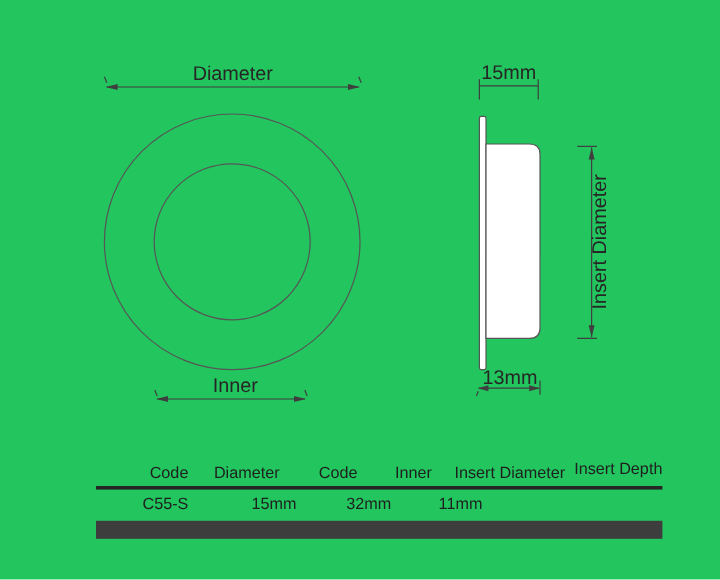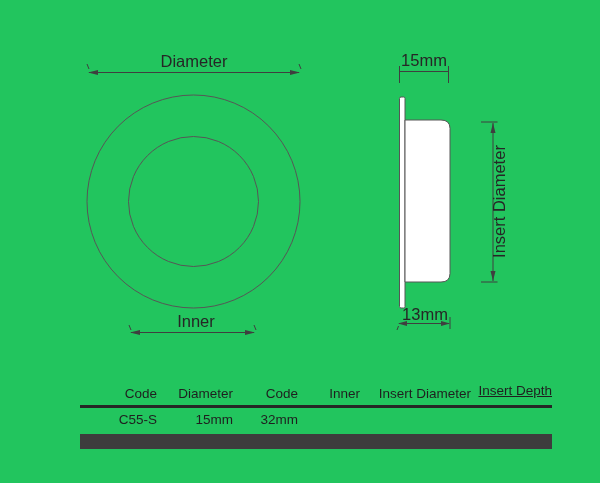--- a/index.html
+++ b/index.html
@@ -38,29 +38,29 @@
     display: grid;
     grid-template-columns: 77px 76px 65px 62px 111px 81px;
   }
   .spec-header-row {
     height: 19px;
     border-bottom: 3px solid #262626;
   }
   .spec-data-row {
     padding-top: 4px;
     height: 18px;
+    gap: 14px;
   }
   .spec-cell {
     text-align: right;
     white-space: nowrap;
     overflow: visible;
   }
   .spec-cell.raised {
     transform: translateY(-3px);
-    text-decoration: underline;
   }
   .spec-bar {
     margin-top: 4px;
     height: 15px;
     width: 472px;
     background: #3d3d3d;
   }
 </style>
 </head>
 <body>
@@ -129,17 +129,18 @@
       <div class="spec-cell">Diameter</div>
       <div class="spec-cell">Code</div>
       <div class="spec-cell">Inner</div>
       <div class="spec-cell">Insert Diameter</div>
       <div class="spec-cell raised">Insert Depth</div>
     </div>
     <div class="spec-row spec-data-row">
       <div class="spec-cell">C55-S</div>
       <div class="spec-cell">15mm</div>
       <div class="spec-cell">32mm</div>
+      <div class="spec-cell">11mm</div>
     </div>
     <div class="spec-bar"></div>
   </div>
 
 </div>
 
 </body></html>

